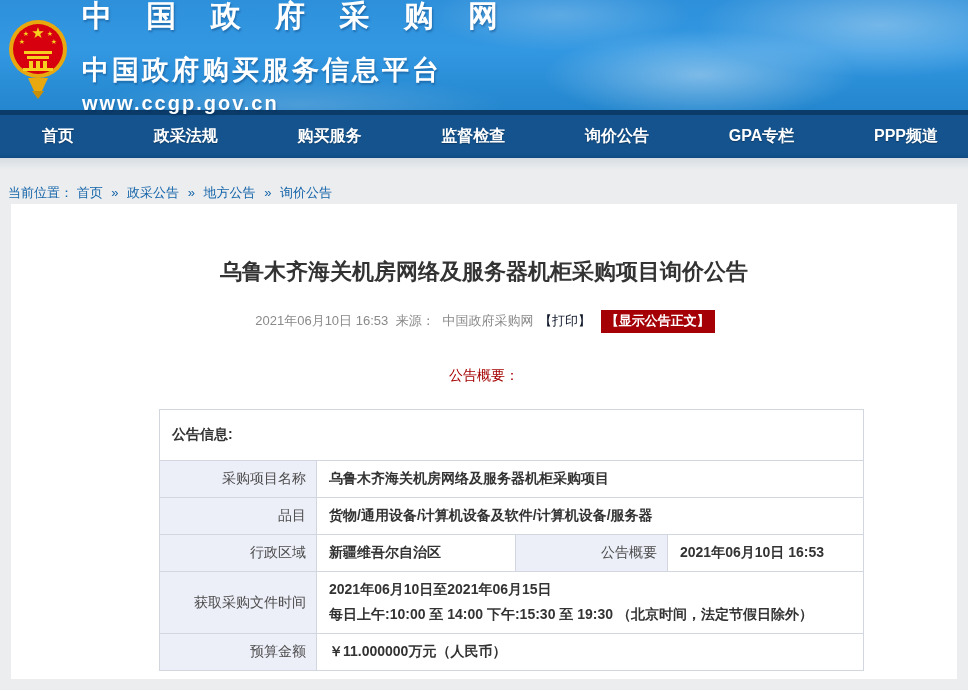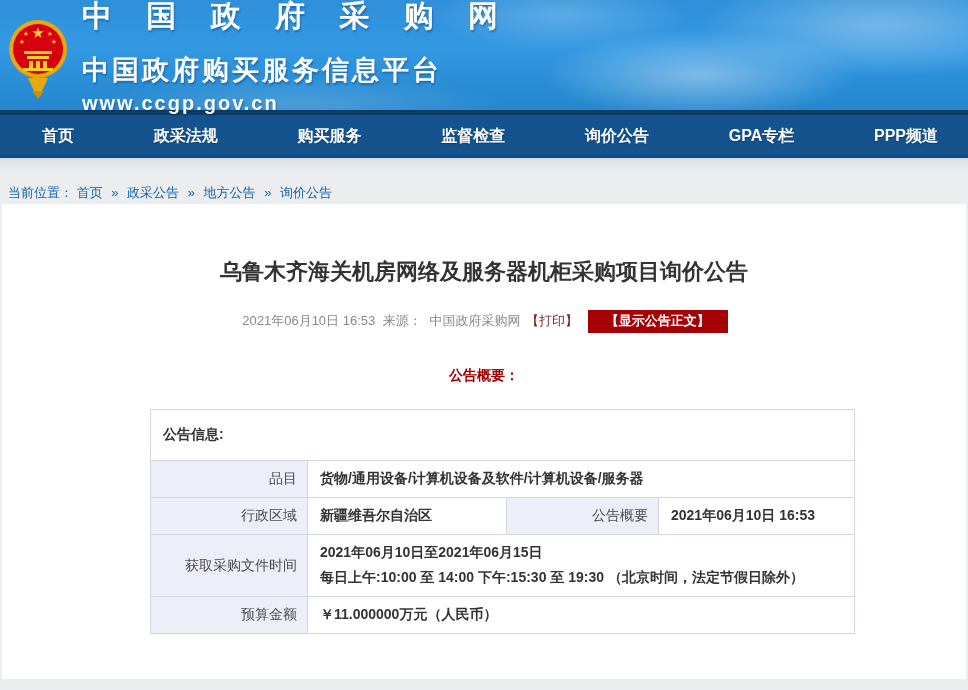--- a/index.html
+++ b/index.html
@@ -58,57 +58,57 @@
     background: linear-gradient(180deg, #D7DDE3 0, #ECEDEF 12px);
     padding: 26px 0 0 8px;
     font-size: 13px;
     color: #1565A9;
   }
   .breadcrumb-section a, .crumb { color: #1565A9; text-decoration: none; cursor: pointer; }
   .crumb-sep { color: #1565A9; margin: 0 5px; }
 
   
   .content-card {
-    margin: 0 2px;
+    margin: 0 11px;
     background: #fff;
     height: 475px;
     overflow: hidden;
   }
   .article-title {
     padding-top: 52px;
     text-align: center;
     font-size: 22px;
     font-weight: bold;
     color: #333;
     line-height: 32px;
   }
   .article-meta {
     margin-top: 22px;
     text-align: center;
     font-size: 13px;
     color: #8A8A8A;
   }
   .article-meta .meta-piece { margin: 0 2px; }
-  .print-link { color: #7f1d1d; cursor: pointer; text-decoration: none; }
+  .print-link { color: #0f172a; cursor: pointer; text-decoration: none; }
   .show-notice-btn {
     display: inline-block;
     background: #A40006;
     color: #fff;
     font-weight: bold;
-    padding: 2px 18px 3px;
+    padding: 2px 5px 3px;
     margin-left: 6px;
     cursor: pointer;
     border: none;
     font-size: 13px;
   }
   .summary-heading {
     margin-top: 34px;
     text-align: center;
     font-size: 14px;
-    font-weight: bold;
+    font-weight: normal;
     color: #A40000;
   }
 
   
   .info-table {
     margin: 24px 0 0 148px;
     width: 704px;
     border-collapse: collapse;
     table-layout: fixed;
     font-size: 14px;
@@ -192,20 +192,24 @@
       <col style="width:157px">
         <col style="width:199px">
         <col style="width:152px">
         <col style="width:196px">
     </colgroup>
     <tbody>
       <tr>
         <td class="section-cell" colspan="4">公告信息:</td>
       </tr>
       <tr>
+        <td class="label-cell">采购项目名称</td>
+        <td class="value-cell" colspan="3">乌鲁木齐海关机房网络及服务器机柜采购项目</td>
+      </tr>
+      <tr>
         <td class="label-cell">品目</td>
         <td class="value-cell" colspan="3">货物/通用设备/计算机设备及软件/计算机设备/服务器</td>
       </tr>
       <tr>
         <td class="label-cell">行政区域</td>
         <td class="value-cell">新疆维吾尔自治区</td>
         <td class="label-cell">公告概要</td>
         <td class="value-cell">2021年06月10日 16:53</td>
       </tr>
       <tr>

